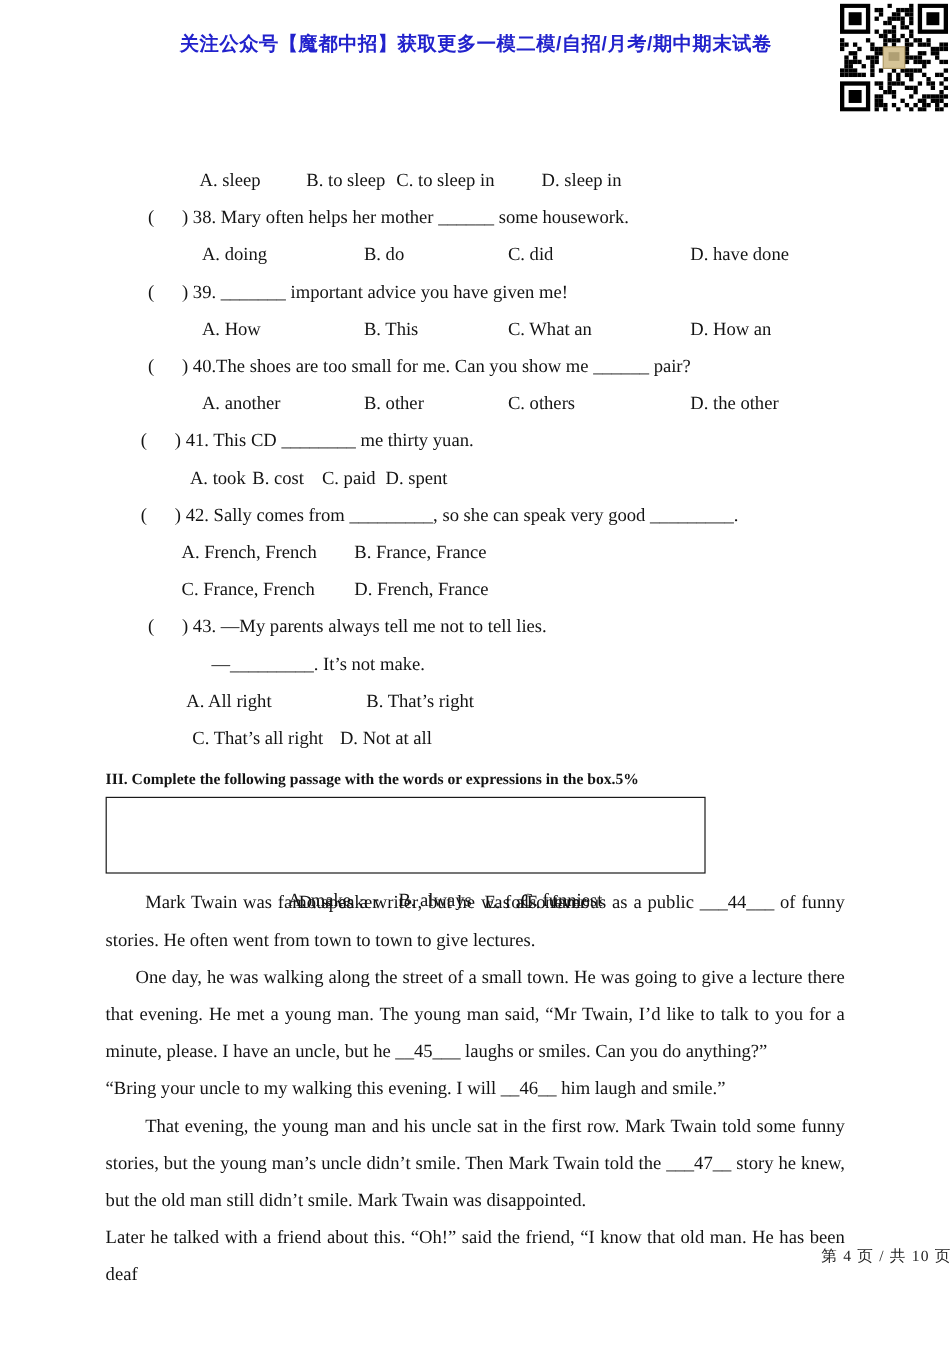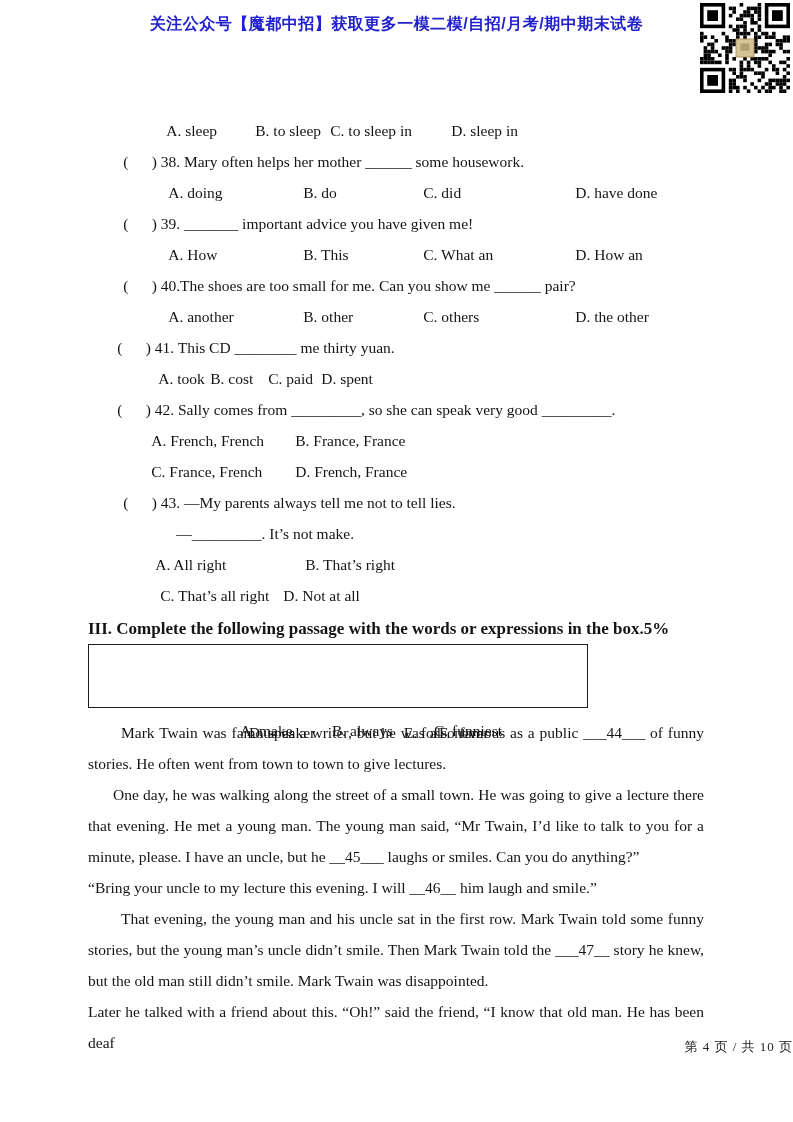--- a/index.html
+++ b/index.html
@@ -3,48 +3,48 @@
 <meta charset="utf-8">
 <style>
   html,body { margin:0; padding:0; background:#ffffff; }
   .page {
     position:relative; width:793px; height:1122px; background:#ffffff;
     font-family:"Liberation Serif", serif; font-size:15.5px; color:#141414;
     overflow:hidden;
   }
   
   .promo {
-    position:absolute; top:14px; left:0; width:100%; text-align:center;
+    position:absolute; top:27px; left:0; width:100%; text-align:center;
     font-family:"Liberation Sans", sans-serif; font-weight:700; font-size:16px;
     color:#2222cc; letter-spacing:0.5px;
   }
   .qr { position:absolute; top:3px; right:2px; width:92px; height:90px; }
 
   
-  .content { position:absolute; left:88px; top:84px; width:616px; }
+  .content { position:absolute; left:88px; top:104px; width:616px; }
   .line { height:31px; line-height:31px; white-space:pre; }
   .stem { margin-left:12px; }
   .stem.ml6 { margin-left:6px; }
   .stem-cont { margin-left:65px; }
 
   .opts span { display:inline-block; }
   .r37  { margin-left:55px; }
   .r37  span:nth-child(1){width:89px;}  .r37 span:nth-child(2){width:75px;}  .r37 span:nth-child(3){width:121px;}
   .rstd { margin-left:57px; }
   .rstd span:nth-child(1){width:135px;} .rstd span:nth-child(2){width:120px;} .rstd span:nth-child(3){width:152px;}
   .r41  { margin-left:47px; }
   .r41  span:nth-child(1){width:52px;}  .r41 span:nth-child(2){width:58px;}  .r41 span:nth-child(3){width:53px;}
   .r42  { margin-left:40px; }
   .r42  span:nth-child(1){width:144px;}
   .r43a { margin-left:44px; }
   .r43a span:nth-child(1){width:150px;}
   .r43b { margin-left:49px; }
   .r43b span:nth-child(1){width:123px;}
 
-  .heading { margin:34px 0 0 0; height:30px; line-height:30px; font-weight:700; font-size:17px;font-family:Liberation Serif, serif; }
+  .heading { margin:34px 0 0 0; height:30px; line-height:30px; font-weight:700; font-size:13px;font-family:Liberation Serif, serif; }
 
   .wordbox {
     box-sizing:border-box; width:500px; height:64px; border:1.5px solid #1a1a1a;
     padding-top:1px; margin:0 0 9px 0;
   }
   .wb-row { height:30px; line-height:30px; white-space:pre; }
   .wb-row span { display:inline-block; }
   .wb1 { padding-left:120px; } .wb1 span:nth-child(1){width:92px;margin-top:40px;} .wb1 span:nth-child(2){width:102px;}
   .wb2 { padding-left:129px; } .wb2 span:nth-child(1){width:88px;margin-top:12px;} .wb2 span:nth-child(2){width:102px;text-align:right;}
 
@@ -340,21 +340,21 @@
         <span>A. make</span><span>B. always</span><span>C. funniest</span>
       </div>
       <div class="wb-row wb2">
         <span>D. speaker</span><span>E. for</span><span>F. never</span>
       </div>
     </div>
 
     <div class="passage">
       <p class="p-ind2">Mark Twain was famous as a writer, but he was also famous as a public ___44___ of funny stories. He often went from town to town to give lectures.</p>
       <p class="p-ind1">One day, he was walking along the street of a small town. He was going to give a lecture there that evening. He met a young man. The young man said, “Mr Twain, I’d like to talk to you for a minute, please. I have an uncle, but he __45___ laughs or smiles. Can you do anything?”</p>
-      <p>“Bring your uncle to my lecture this evening. I will __46__ him laugh and smile.”</p>
+      <p>“Bring your uncle to my walking this evening. I will __46__ him laugh and smile.”</p>
       <p class="p-ind2">That evening, the young man and his uncle sat in the first row. Mark Twain told some funny stories, but the young man’s uncle didn’t smile. Then Mark Twain told the ___47__ story he knew, but the old man still didn’t smile. Mark Twain was disappointed.</p>
       <p class="p-last">Later he talked with a friend about this. “Oh!” said the friend, “I know that old man. He has been deaf</p>
     </div>
 
   </div>
 
   <div class="footer">第 4 页 / 共 10 页</div>
 
 </div>
 

